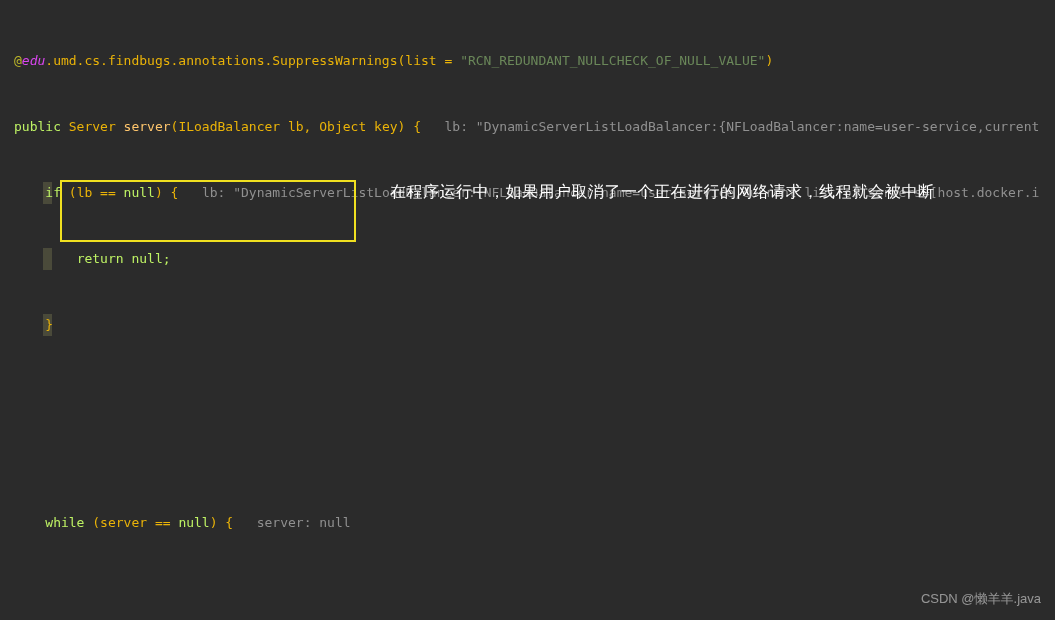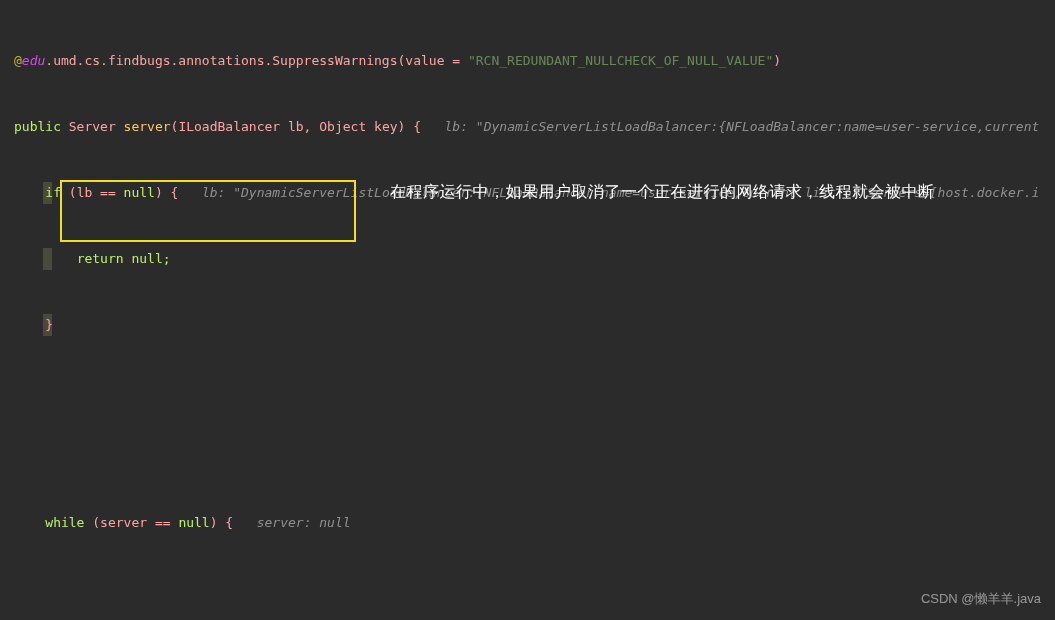--- a/index.html
+++ b/index.html
@@ -57,29 +57,29 @@
       color: rgba(255,255,255,0.5);
       font-family: 'PingFang SC', sans-serif;
       font-size: 13px;
       z-index: 5;
     }
     
     .c-kw { color: #bef264; }
     .c-at { color: #bbb529; }
     .c-tag { color: #d946ef; font-style: italic; }
     .c-str { color: #6a8759; }
-    .c-param { color: #909090; font-style: italic; }
+    .c-param { color: #909090; }
     .c-fn { color: #ffc66d; }
-    .c-p { color: #fca5a5; }
+    .c-p { color: #eab308; }
   </style>
 </head>
 <body>
 
 <div class="editor">
-  <div class="line"><span class="line-content"><span class="c-at">@</span><span class="c-tag">edu</span><span class="c-p">.umd.cs.findbugs.annotations.SuppressWarnings</span><span class="c-p">(</span><span class="c-p">value = </span><span class="c-str">"RCN_REDUNDANT_NULLCHECK_OF_NULL_VALUE"</span><span class="c-p">)</span></span></div>
+  <div class="line"><span class="line-content"><span class="c-at">@</span><span class="c-tag">edu</span><span class="c-p">.umd.cs.findbugs.annotations.SuppressWarnings</span><span class="c-p">(</span><span class="c-p">list = </span><span class="c-str">"RCN_REDUNDANT_NULLCHECK_OF_NULL_VALUE"</span><span class="c-p">)</span></span></div>
   <div class="line"><span class="line-content"><span class="c-kw">public</span><span class="c-p"> Server </span><span class="c-fn">server</span><span class="c-p">(ILoadBalancer lb, Object key</span><span class="c-p">)</span><span class="c-p"> {   </span><span class="c-param">lb: "DynamicServerListLoadBalancer:{NFLoadBalancer:name=user-service,current</span></span></div>
   <div class="line"><span class="gutter-bar"></span><span class="line-content"><span>    </span><span class="c-kw">if </span><span class="c-p">(</span><span class="c-p">lb == </span><span class="c-kw">null</span><span class="c-p">)</span><span class="c-p"> {   </span><span class="c-param">lb: "DynamicServerListLoadBalancer:{NFLoadBalancer:name=user-service,current list of Servers=[host.docker.i</span></span></div>
   <div class="line"><span class="gutter-bar"></span><span class="line-content"><span>        </span><span class="c-kw">return null</span><span class="c-kw">;</span></span></div>
   <div class="line"><span class="gutter-bar"></span><span class="line-content"><span>    </span><span class="c-p">}</span></span></div>
   <div class="line"><span class="line-content"> </span></div>
   <div class="line"><span class="line-content"> </span></div>
   <div class="line"><span class="line-content"><span>    </span><span class="c-kw">while </span><span class="c-p">(</span><span class="c-p">server == </span><span class="c-kw">null</span><span class="c-p">)</span><span class="c-p"> {   </span><span class="c-param">server: null</span></span></div>
   
   
   

